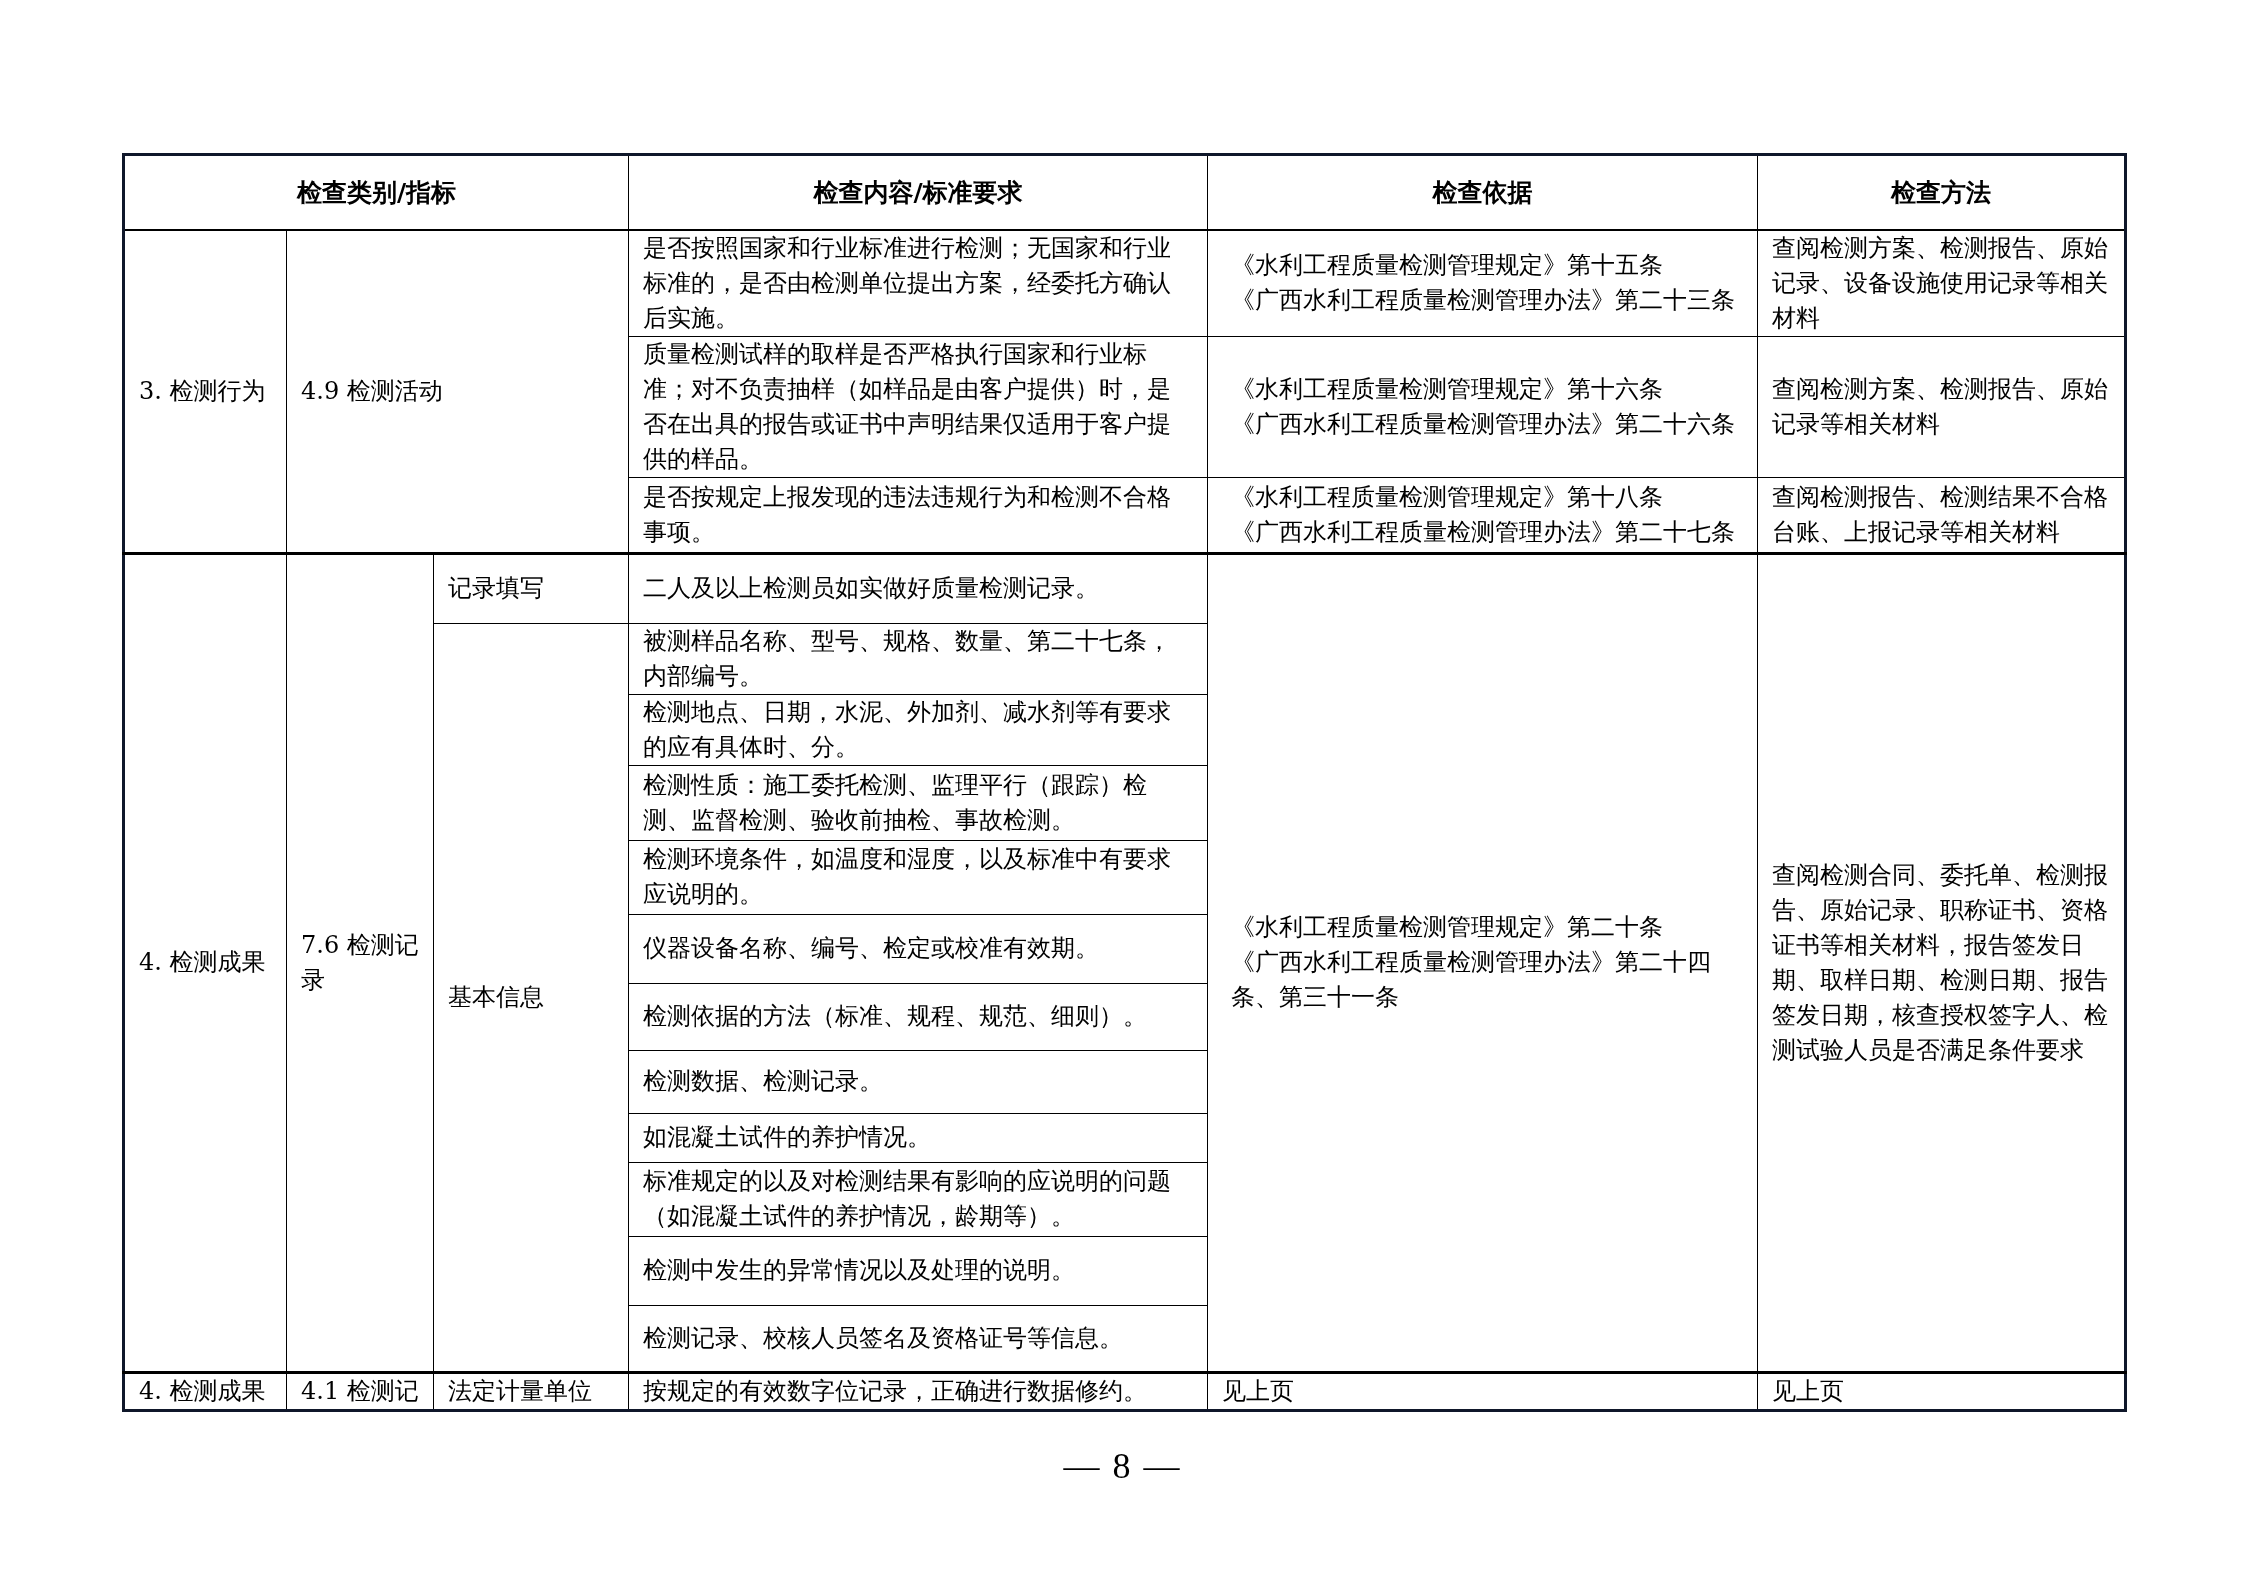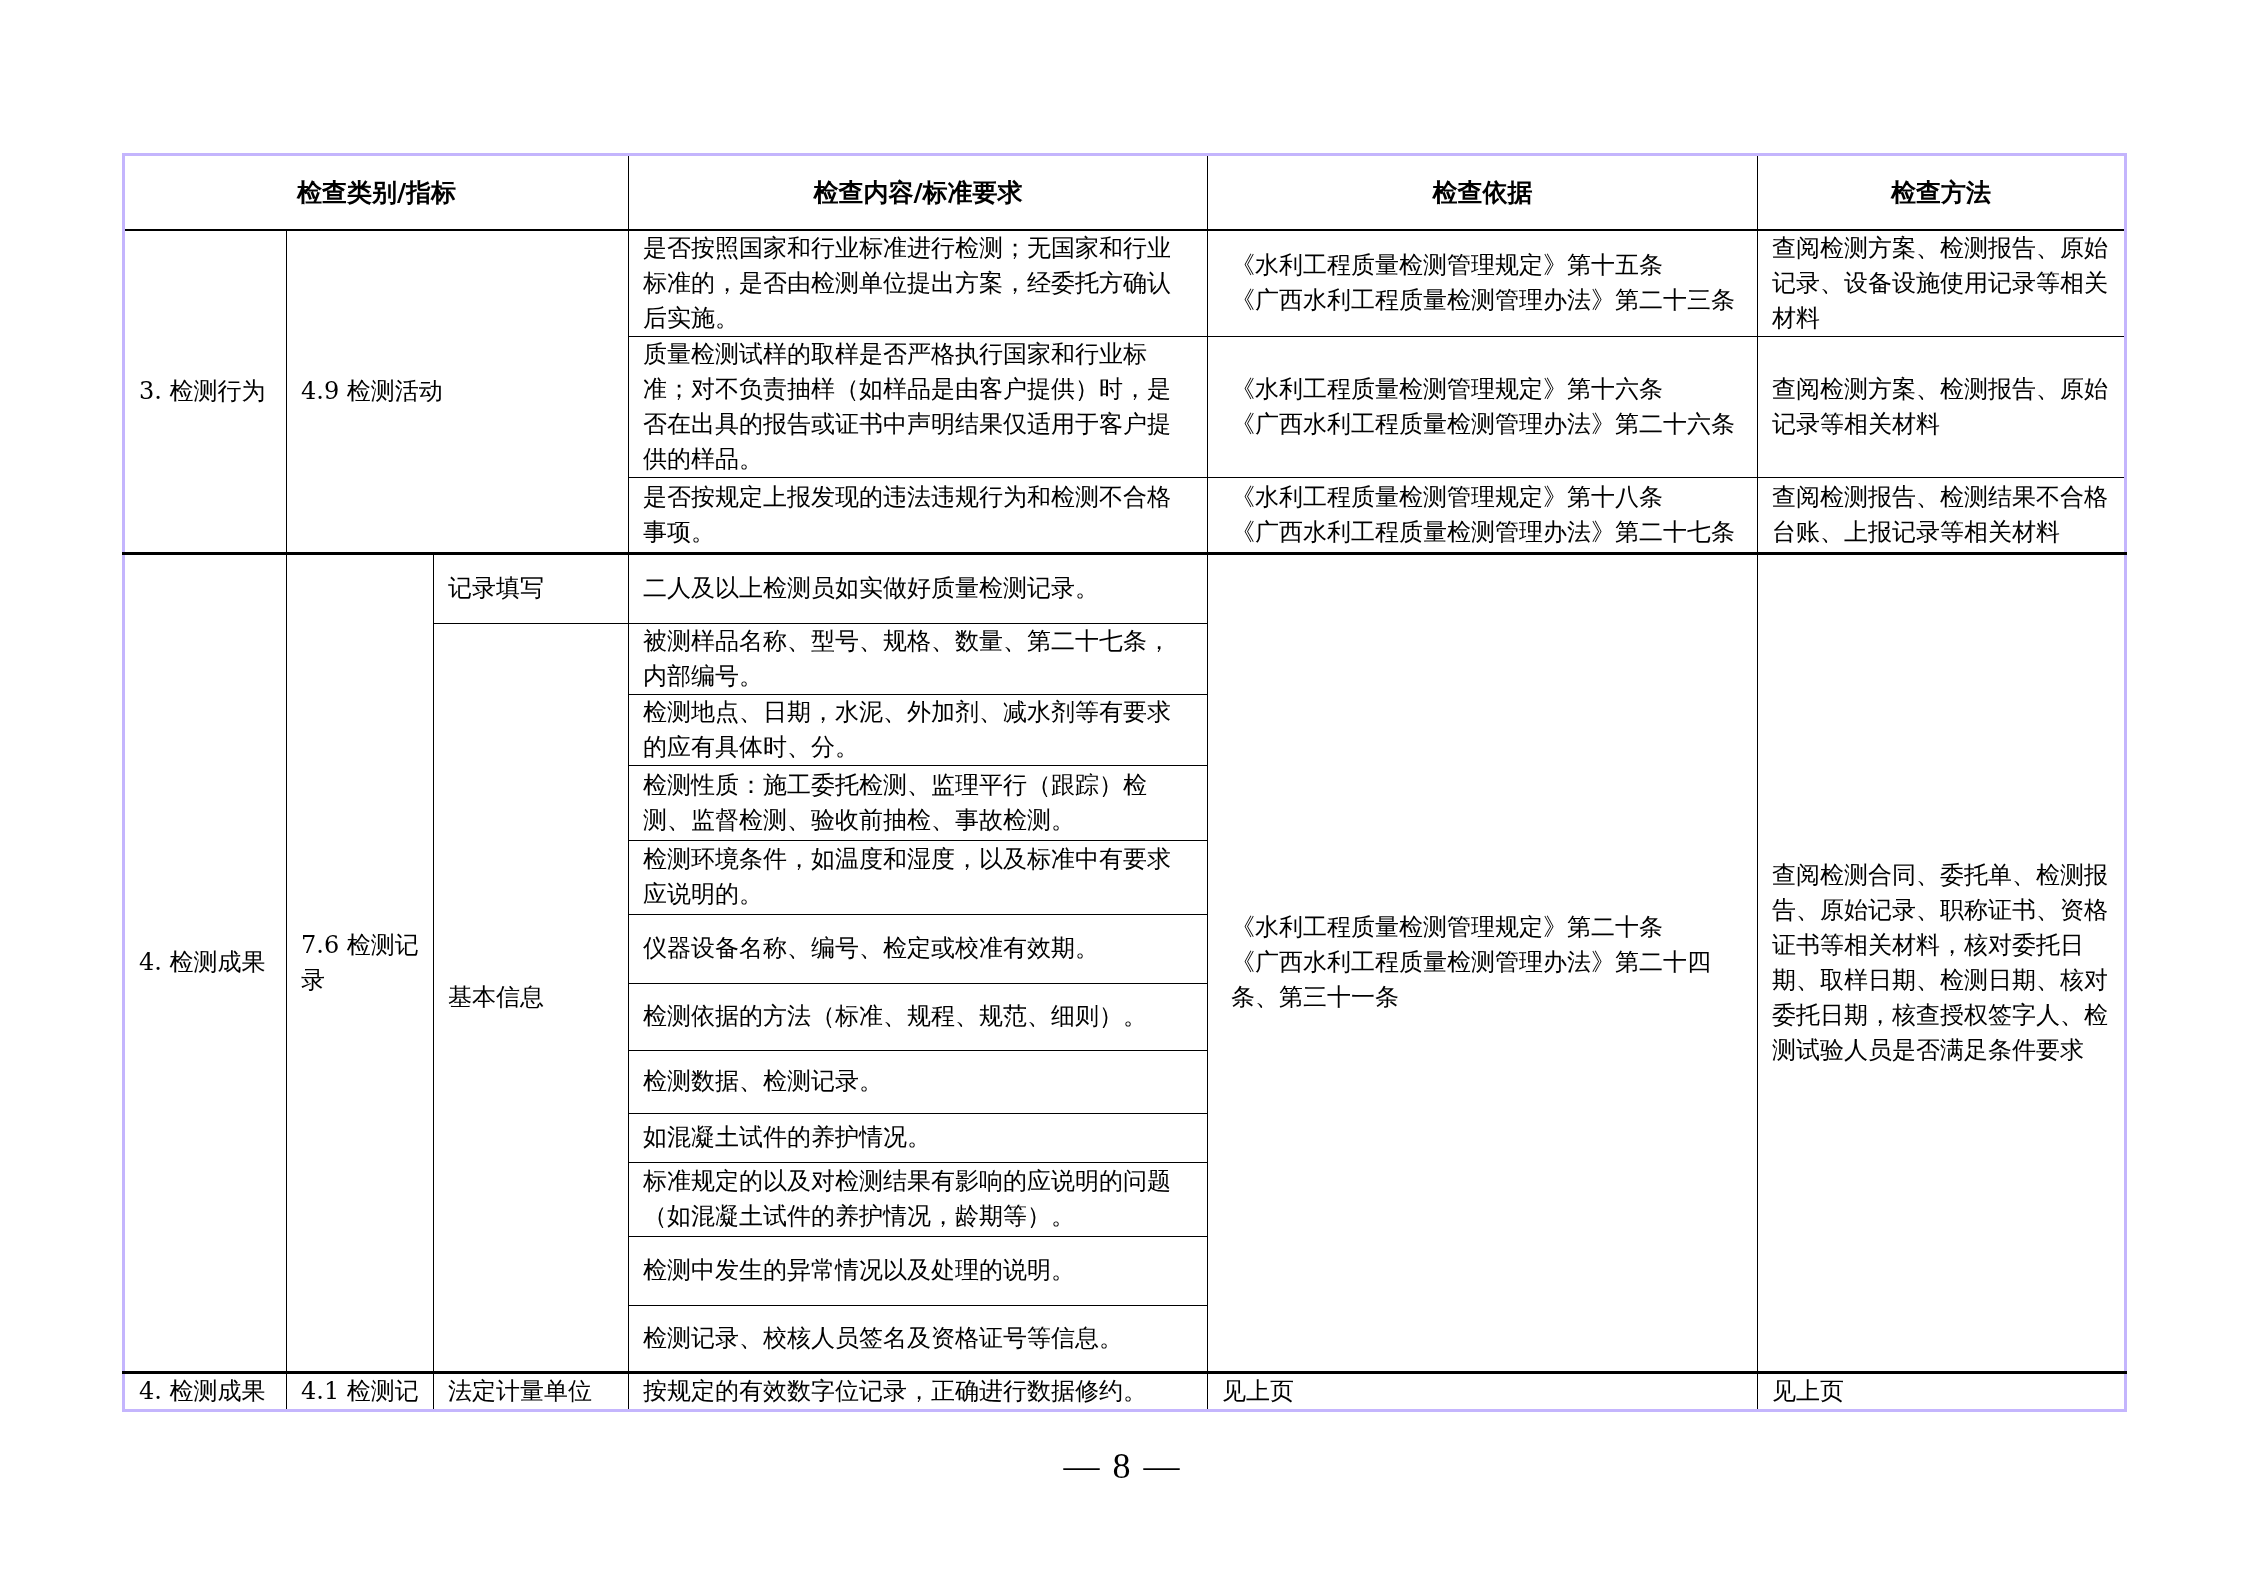--- a/index.html
+++ b/index.html
@@ -2,21 +2,21 @@
 <html><head>
 <meta charset="utf-8">
 <style>
   html, body { margin: 0; padding: 0; background: #ffffff; }
   body { width: 2245px; height: 1587px; position: relative; overflow: hidden;
          font-family: "DejaVu Serif", "Liberation Serif", serif; color: #000; }
   table.main {
     position: absolute; left: 122px; top: 153px;
     border-collapse: collapse; table-layout: fixed;
     width: 2002px;
-    border: 3px solid #c4b5fd;
+    border: 3px solid #0f172a;
     padding-left: 28px;
   }
   table.main td, table.main th {
     border: 1.5px solid #000;
     padding: 0 14px;
     font-size: 24px;
     line-height: 35px;
     vertical-align: middle;
     text-align: left;
     word-break: break-all;
@@ -87,21 +87,21 @@
   <tr class="thick-top" style="height:70px">
     <td rowspan="12" class="lvl1">4. 检测成果</td>
     <td rowspan="12">7.6 检测记录</td>
     <td>记录填写</td>
     <td>二人及以上检测员如实做好质量检测记录。</td>
     <td rowspan="12" class="c-basis">
       <span class="line">《水利工程质量检测管理规定》第二十条</span>
       <span class="line">《广西水利工程质量检测管理办法》第二十四</span>
       <span class="line">条、第三十一条</span>
     </td>
-    <td rowspan="12" class="c-method">查阅检测合同、委托单、检测报告、原始记录、职称证书、资格证书等相关材料，核对委托日期、取样日期、检测日期、核对委托日期，核查授权签字人、检测试验人员是否满足条件要求</td>
+    <td rowspan="12" class="c-method">查阅检测合同、委托单、检测报告、原始记录、职称证书、资格证书等相关材料，报告签发日期、取样日期、检测日期、报告签发日期，核查授权签字人、检测试验人员是否满足条件要求</td>
   </tr>
   <tr style="height:69px">
     <td rowspan="11">基本信息</td>
     <td>被测样品名称、型号、规格、数量、第二十七条，内部编号。</td>
   </tr>
   <tr style="height:70px">
     <td>检测地点、日期，水泥、外加剂、减水剂等有要求的应有具体时、分。</td>
   </tr>
   <tr style="height:75px">
     <td>检测性质：施工委托检测、监理平行（跟踪）检测、监督检测、验收前抽检、事故检测。</td>

